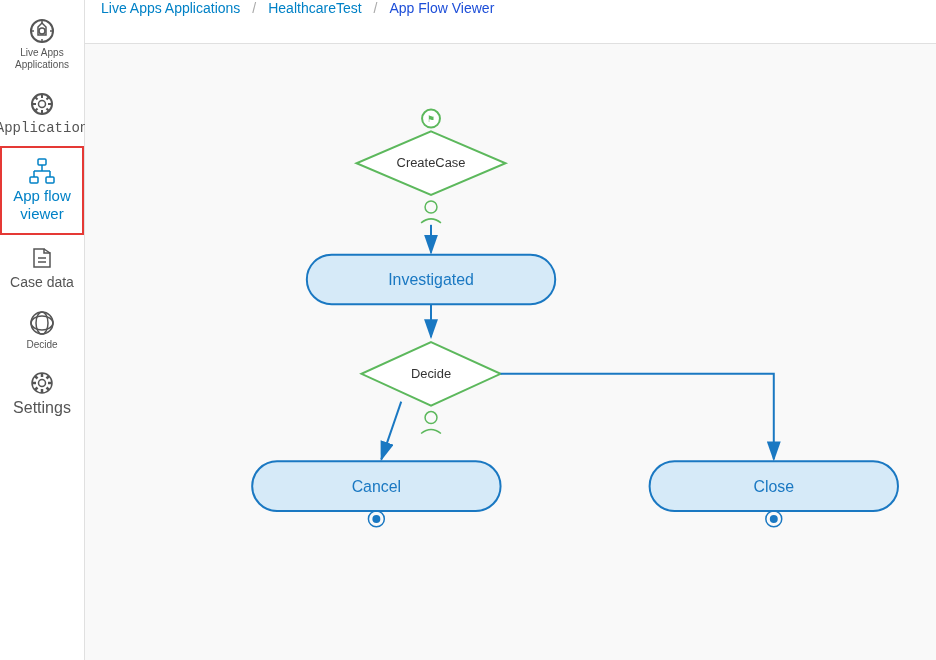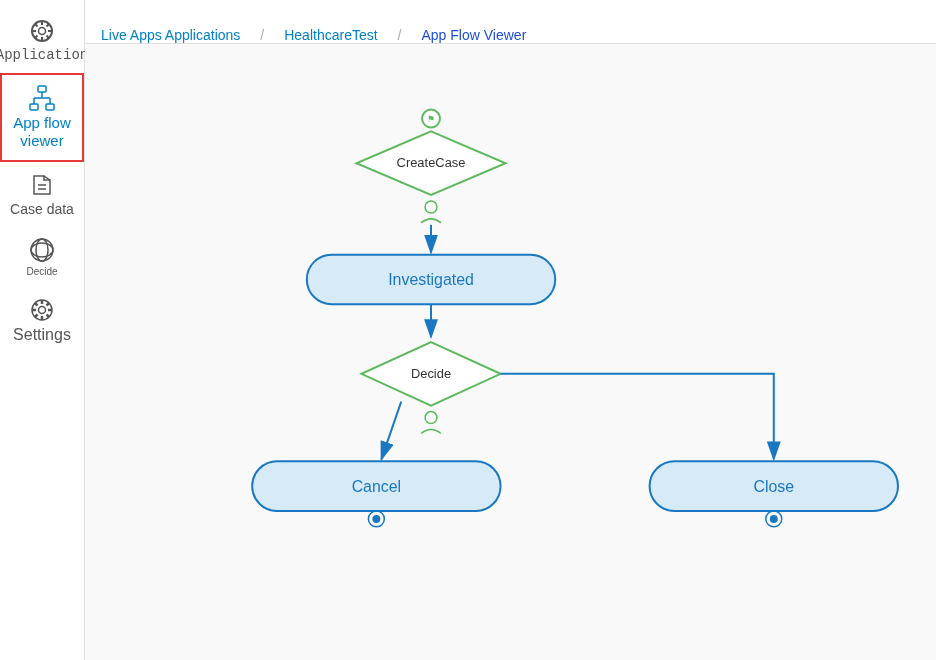--- a/index.html
+++ b/index.html
@@ -49,22 +49,22 @@
       background: #f9f9f9;
     }
 
     
     .header {
       background: #fff;
       border-bottom: 1px solid #e0e0e0;
       padding: 0 16px;
       height: 44px;
       display: flex;
-      align-items: flex-end;
-      gap: 16px;
+      align-items: flex-start;
+      gap: 8px;
       font-size: 14px;
     }
     .breadcrumb-link {
       color: #0081c6;
       cursor: pointer;
       text-decoration: none;
     }
     .breadcrumb-sep { color: #aaa; margin: 0 4px; }
     .breadcrumb-current { color: #1d4ed8; font-weight: 500; }
 
@@ -81,20 +81,32 @@
       left: 0;
       width: 100%;
       height: 100%;
     }
   </style>
 </head>
 <body>
 
 <div class="sidebar">
 
+  <div class="sidebar-item">
+    <span class="icon">
+      <svg width="26" height="26" viewBox="0 0 26 26" fill="none" xmlns="http://www.w3.org/2000/svg">
+        <circle cx="13" cy="13" r="11" stroke="#555" stroke-width="2" fill="none"></circle>
+        <path d="M9 9 L13 5 L17 9 L17 17 L9 17 Z" fill="none" stroke="#555" stroke-width="1.5"></path>
+        <circle cx="13" cy="13" r="3" fill="none" stroke="#555" stroke-width="1.5"></circle>
+        <path d="M13 2 L13 5 M13 21 L13 24 M2 13 L5 13 M21 13 L24 13" stroke="#555" stroke-width="1.5"></path>
+
+      </svg>
+    </span>
+    <span style="font-size:10px;line-height:1.2;">Live Apps<br>Applications</span>
+  </div>
 
   <div class="sidebar-item">
     <span class="icon">
       <svg width="26" height="26" viewBox="0 0 26 26" fill="none">
         <circle cx="13" cy="13" r="10" stroke="#555" stroke-width="2" fill="none"></circle>
         <circle cx="13" cy="13" r="3.5" fill="none" stroke="#555" stroke-width="1.5"></circle>
         <line x1="13" y1="3" x2="13" y2="7" stroke="#555" stroke-width="2"></line>
         <line x1="13" y1="19" x2="13" y2="23" stroke="#555" stroke-width="2"></line>
         <line x1="3" y1="13" x2="7" y2="13" stroke="#555" stroke-width="2"></line>
         <line x1="19" y1="13" x2="23" y2="13" stroke="#555" stroke-width="2"></line>

